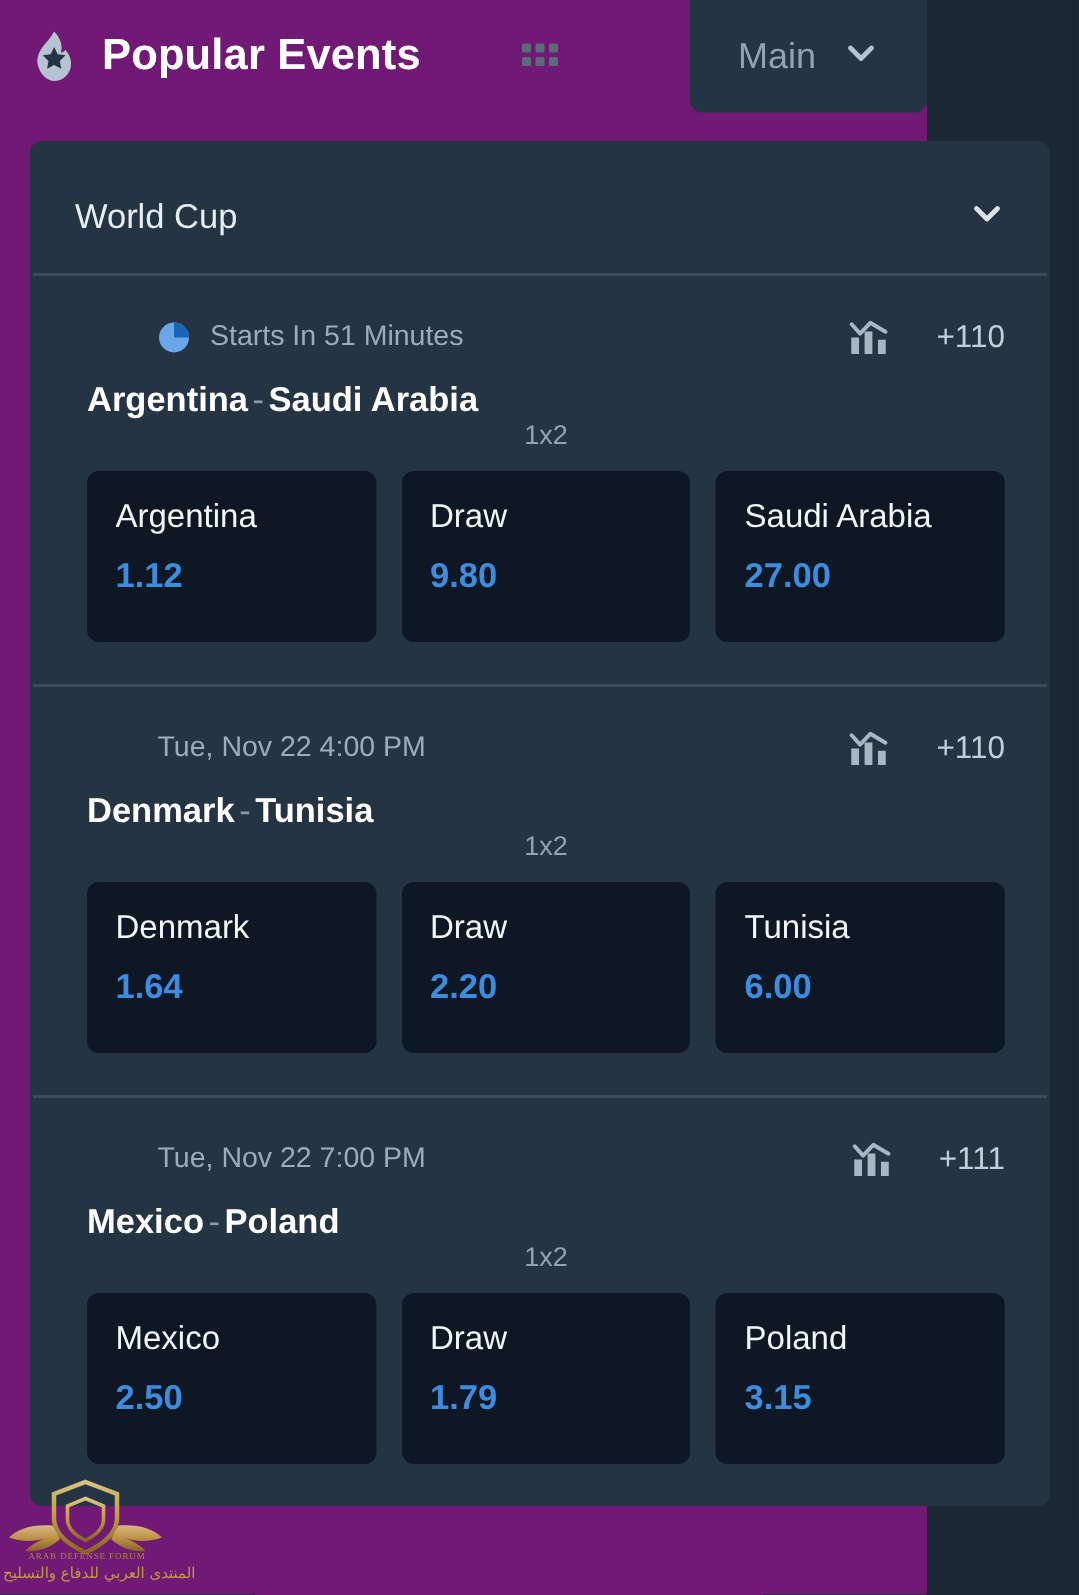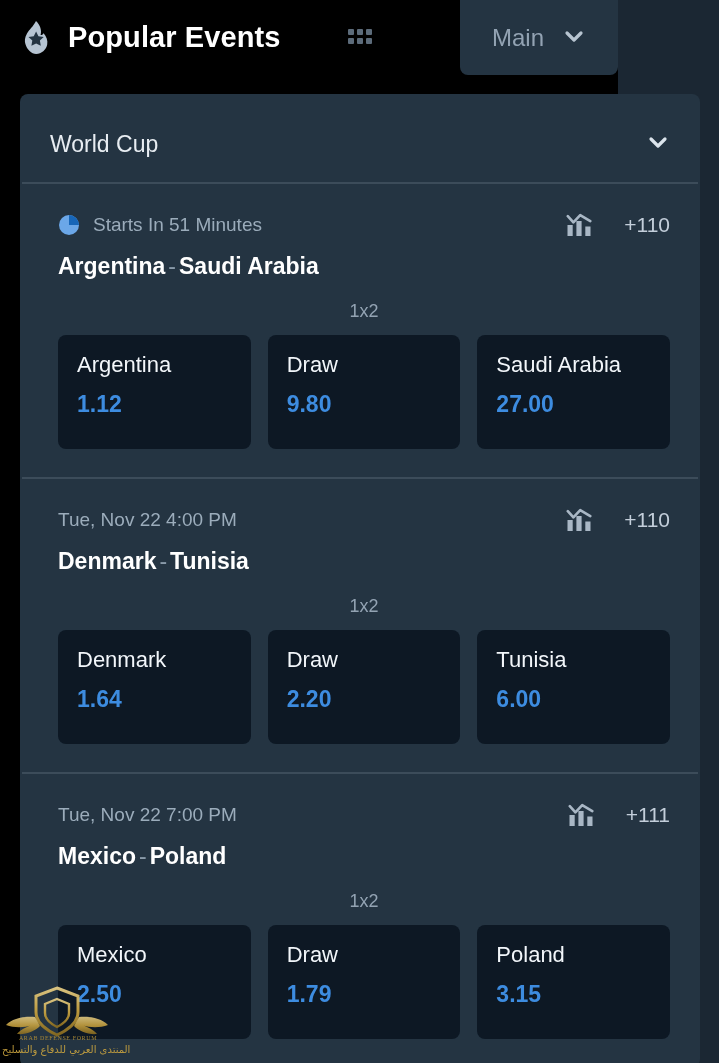--- a/index.html
+++ b/index.html
@@ -9,21 +9,21 @@
     height: 1063px;
     background: #1b2733;
     font-family: "Liberation Sans", sans-serif;
     overflow: hidden;
   }
 
   #app {
     position: relative;
     width: 618px;
     height: 1063px;
-    background: #000000;
+    background: #701a75;
   }
 
   
   .header {
     position: relative;
     height: 75px;
     display: flex;
     align-items: center;
     padding: 0 0 0 20px;
   }
@@ -109,20 +109,21 @@
     display: flex;
     align-items: center;
     height: 30px;
   }
 
   .time-wrap {
     display: flex;
     align-items: center;
     gap: 13px;
     flex: 1;
+    margin-left: 47px;
   }
   .pie-icon { width: 22px; height: 22px; display: block; flex: none; }
   .match-time {
     font-size: 19px;
     color: #9bacbb;
     white-space: nowrap;
   }
 
   .stats-wrap {
     display: flex;
@@ -142,21 +143,20 @@
     font-weight: bold;
     color: #ffffff;
     white-space: nowrap;
   }
   .teams .vs { color: #8a9aaa; font-weight: normal; padding: 0 3px; }
 
   .market-label {
     text-align: center;
     font-size: 18px;
     color: #93a3b3;
-    margin-top: 21px;
   }
 
   .odds-row {
     display: flex;
     gap: 17px;
     margin-top: 13px;
   }
 
   .odd-btn {
     flex: 1;

